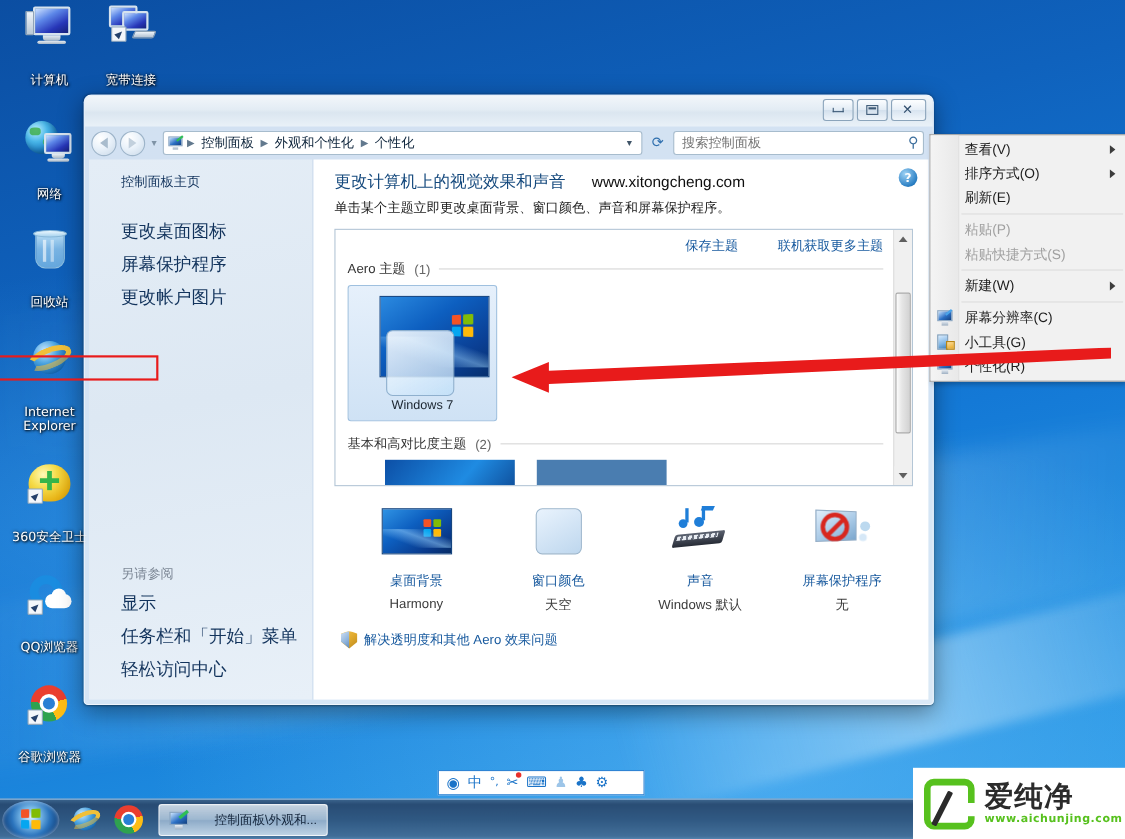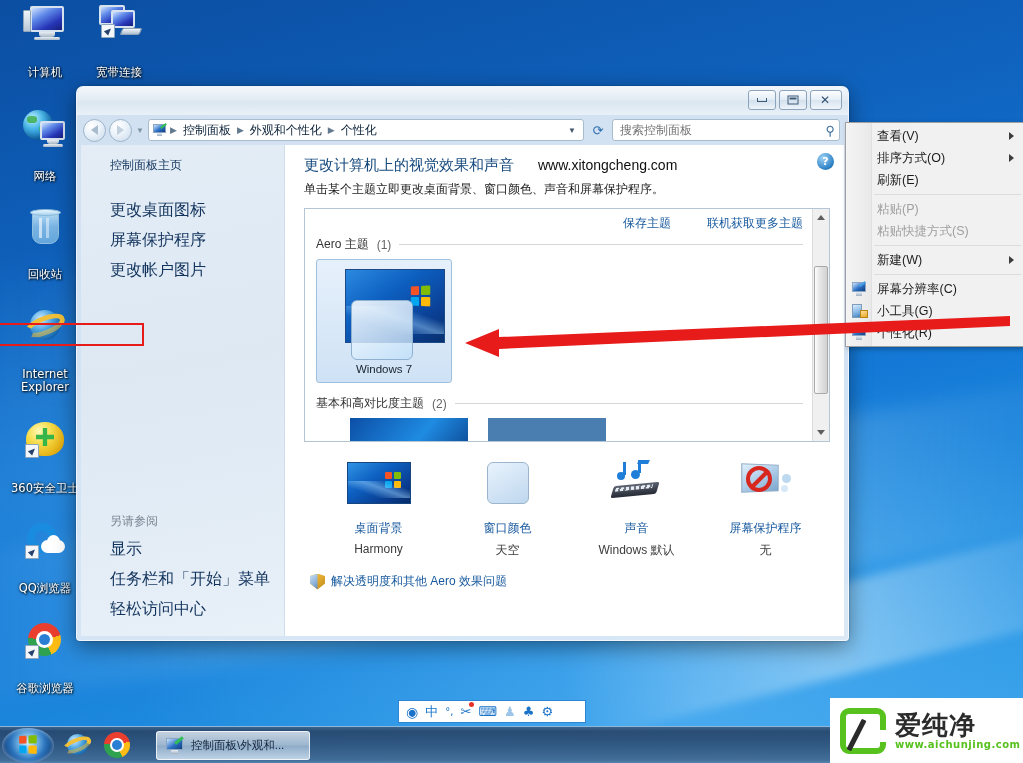--- a/index.html
+++ b/index.html
@@ -295,24 +295,24 @@
     display:flex; align-items:center; padding-left:2px;
   }
   #start-button {
     width:52px; height:35px; border-radius:50%; position:relative; flex:none; margin-right:3px;
     background: radial-gradient(circle at 50% 42%, #d9eeff 0%, #79b9e8 26%, #2b74bd 52%, #13447f 78%, #0a2a57 100%);
     box-shadow: inset 0 0 4px rgba(255,255,255,.6);
   }
   #start-button .orb-flag { position:absolute; left:50%; top:50%; transform:translate(-50%,-50%) perspective(30px) rotateY(-10deg); width:19px; height:19px;}
   .tb-icon { width:40px; height:33px; display:flex; align-items:center; justify-content:center; flex:none; }
   #tb-active {
-    height:29px; min-width:154px; margin-left:19px;
+    height:29px; min-width:154px; margin-left:7px;
     background: linear-gradient(180deg, rgba(235,243,250,.80), rgba(200,220,238,.72) 48%, rgba(178,203,227,.72) 52%, rgba(222,236,248,.80));
     border:1px solid rgba(255,255,255,.75); border-radius:3px;
-    display:flex; align-items:center; gap:6px; padding:0 8px; flex:none;
+    display:flex; align-items:center; gap:22px; padding:0 8px; flex:none;
   }
   #tb-active .t-lbl { font-size:11.5px; color:#13243a; white-space:nowrap; }
   #tray { margin-left:auto; display:flex; align-items:center; gap:9px; padding-right:4px; }
   #tray .ch {
     color:#e8f2fb; font-size:11px; font-family:"DejaVu Sans Mono","Liberation Mono",monospace;
     letter-spacing:1px;
   }
   #show-desktop { width:11px; height:35px; background:linear-gradient(180deg,rgba(210,232,250,.35),rgba(150,190,225,.30)); border-left:1px solid rgba(210,235,255,.55); }
 
   

